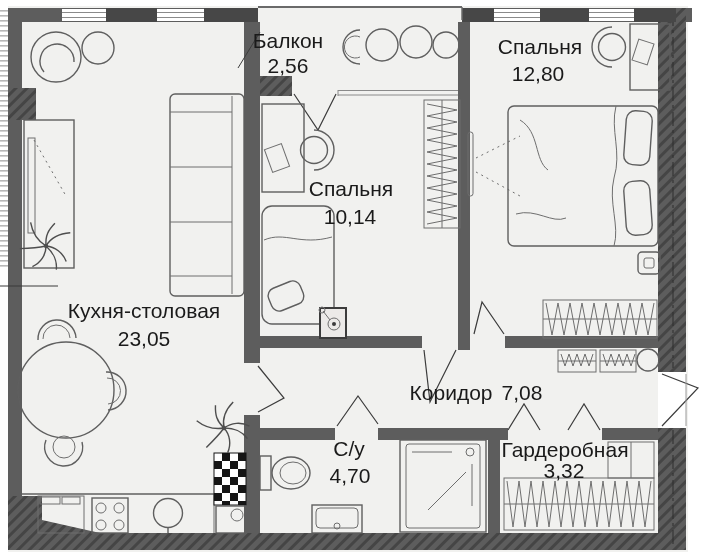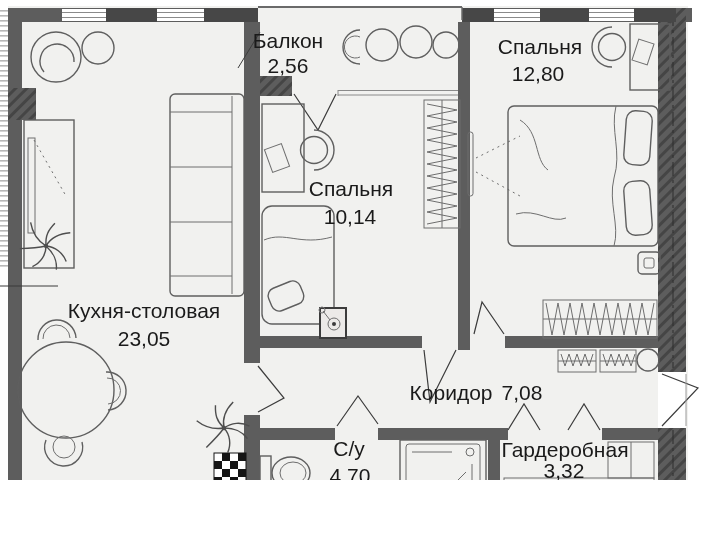--- a/index.html
+++ b/index.html
@@ -1,16 +1,16 @@
 <!DOCTYPE html>
 <html><head>
 <meta charset="utf-8">
 <style>
   html,body{margin:0;padding:0;background:#ffffff;}
-  .stage{position:relative;width:707px;height:480px;background:#ffffff;overflow:hidden;
+  .stage{position:relative;width:707px;height:555px;background:#ffffff;overflow:hidden;
          font-family:"Liberation Sans", sans-serif;}
   svg{position:absolute;left:0;top:0;}
   text{font-family:"Liberation Sans", sans-serif;fill:#1a1a1a;}
   .room-name{font-size:21px;}
   .room-area{font-size:21px;}
   .furn{fill:none;stroke:#5f5f5f;stroke-width:1.4;}
   .furn-thin{fill:none;stroke:#6e6e6e;stroke-width:1;}
   .door{fill:none;stroke:#3c3c3c;stroke-width:1.2;}
   .glz{stroke:#8a8a8a;stroke-width:1;}
 </style>

